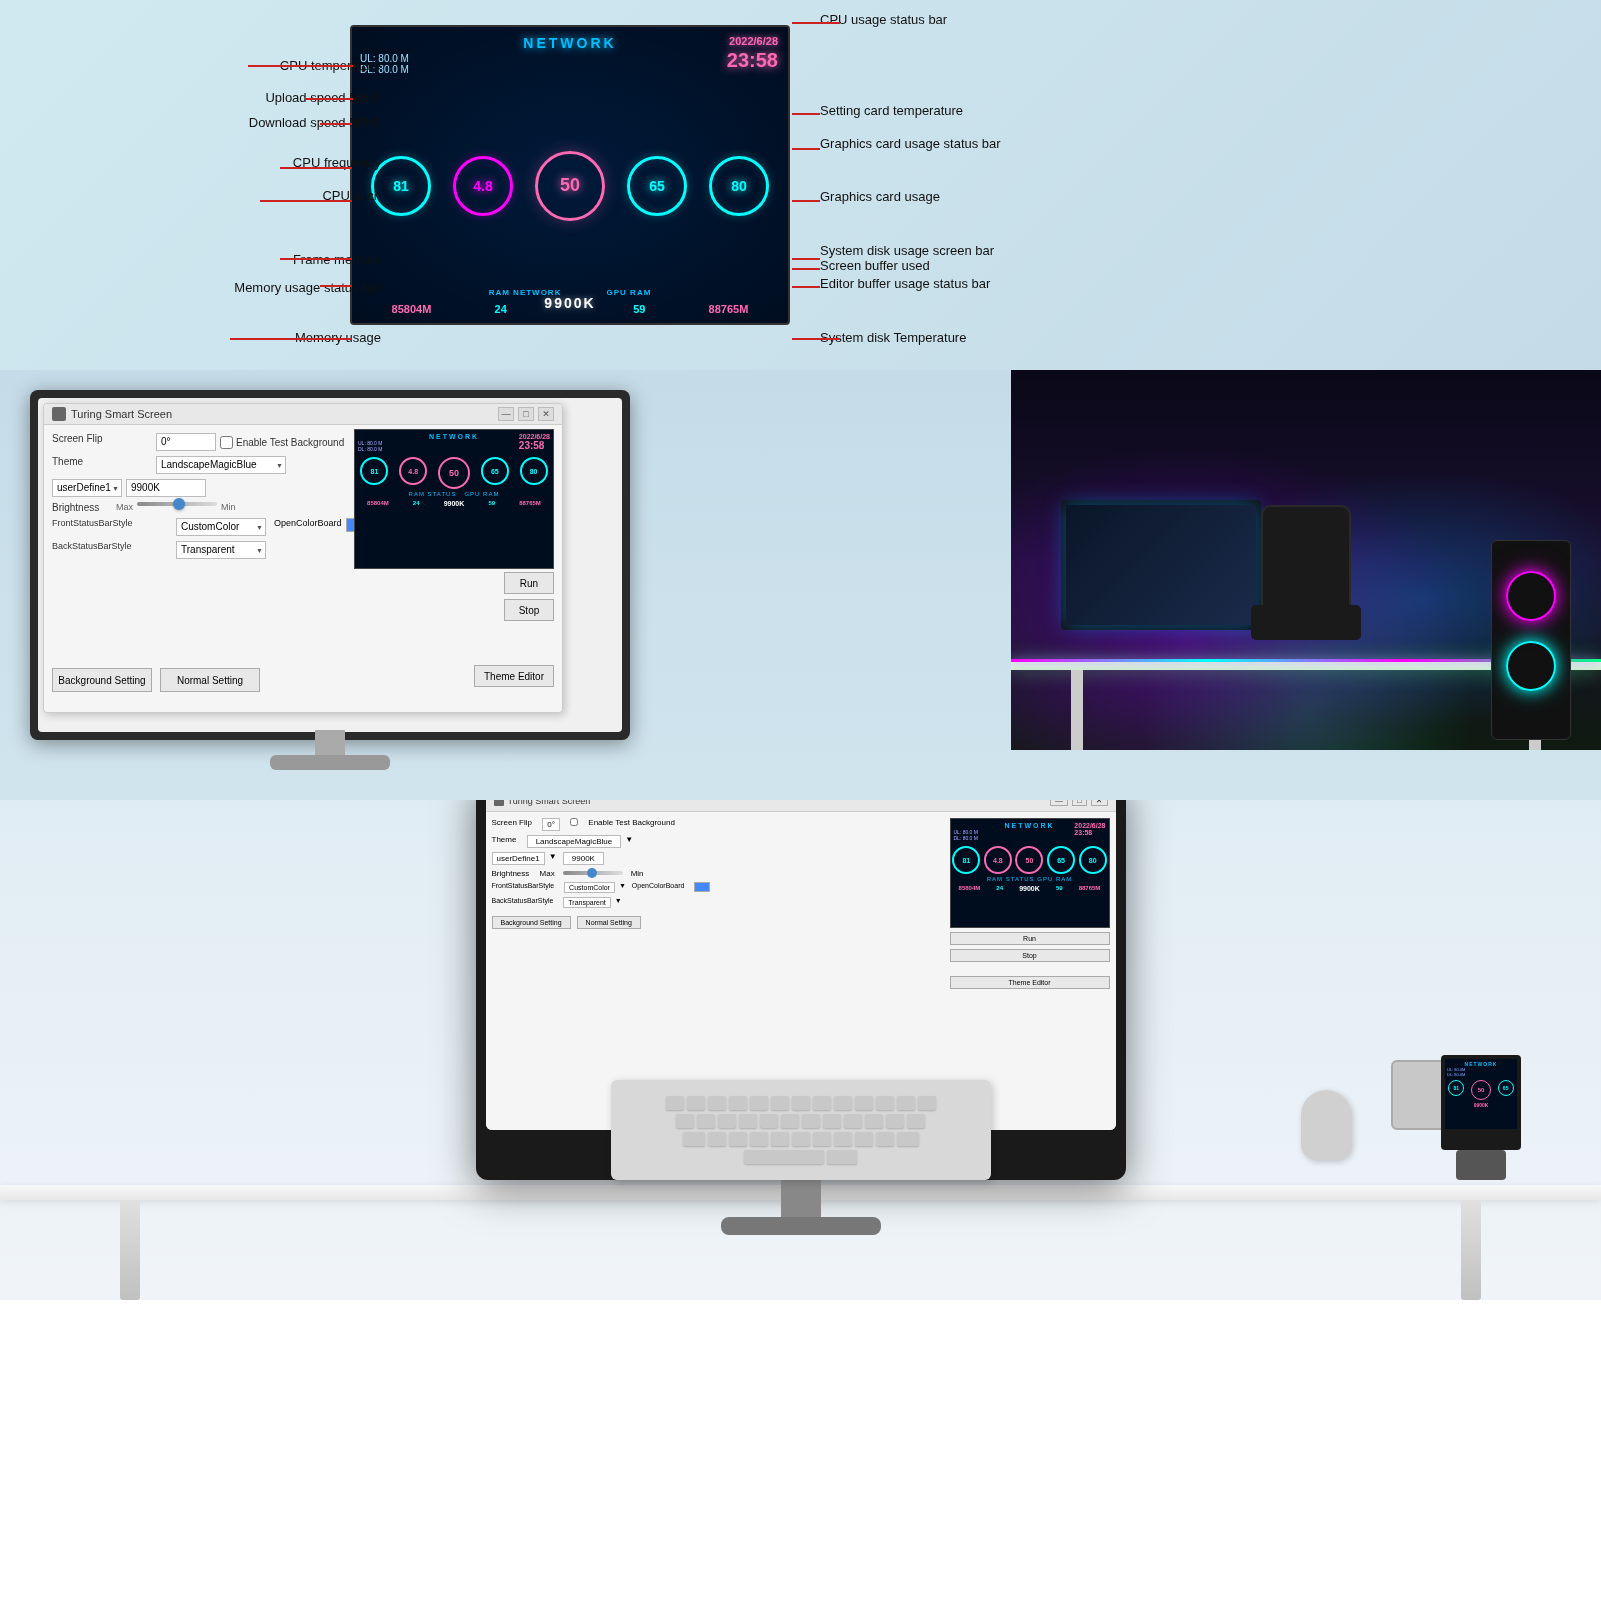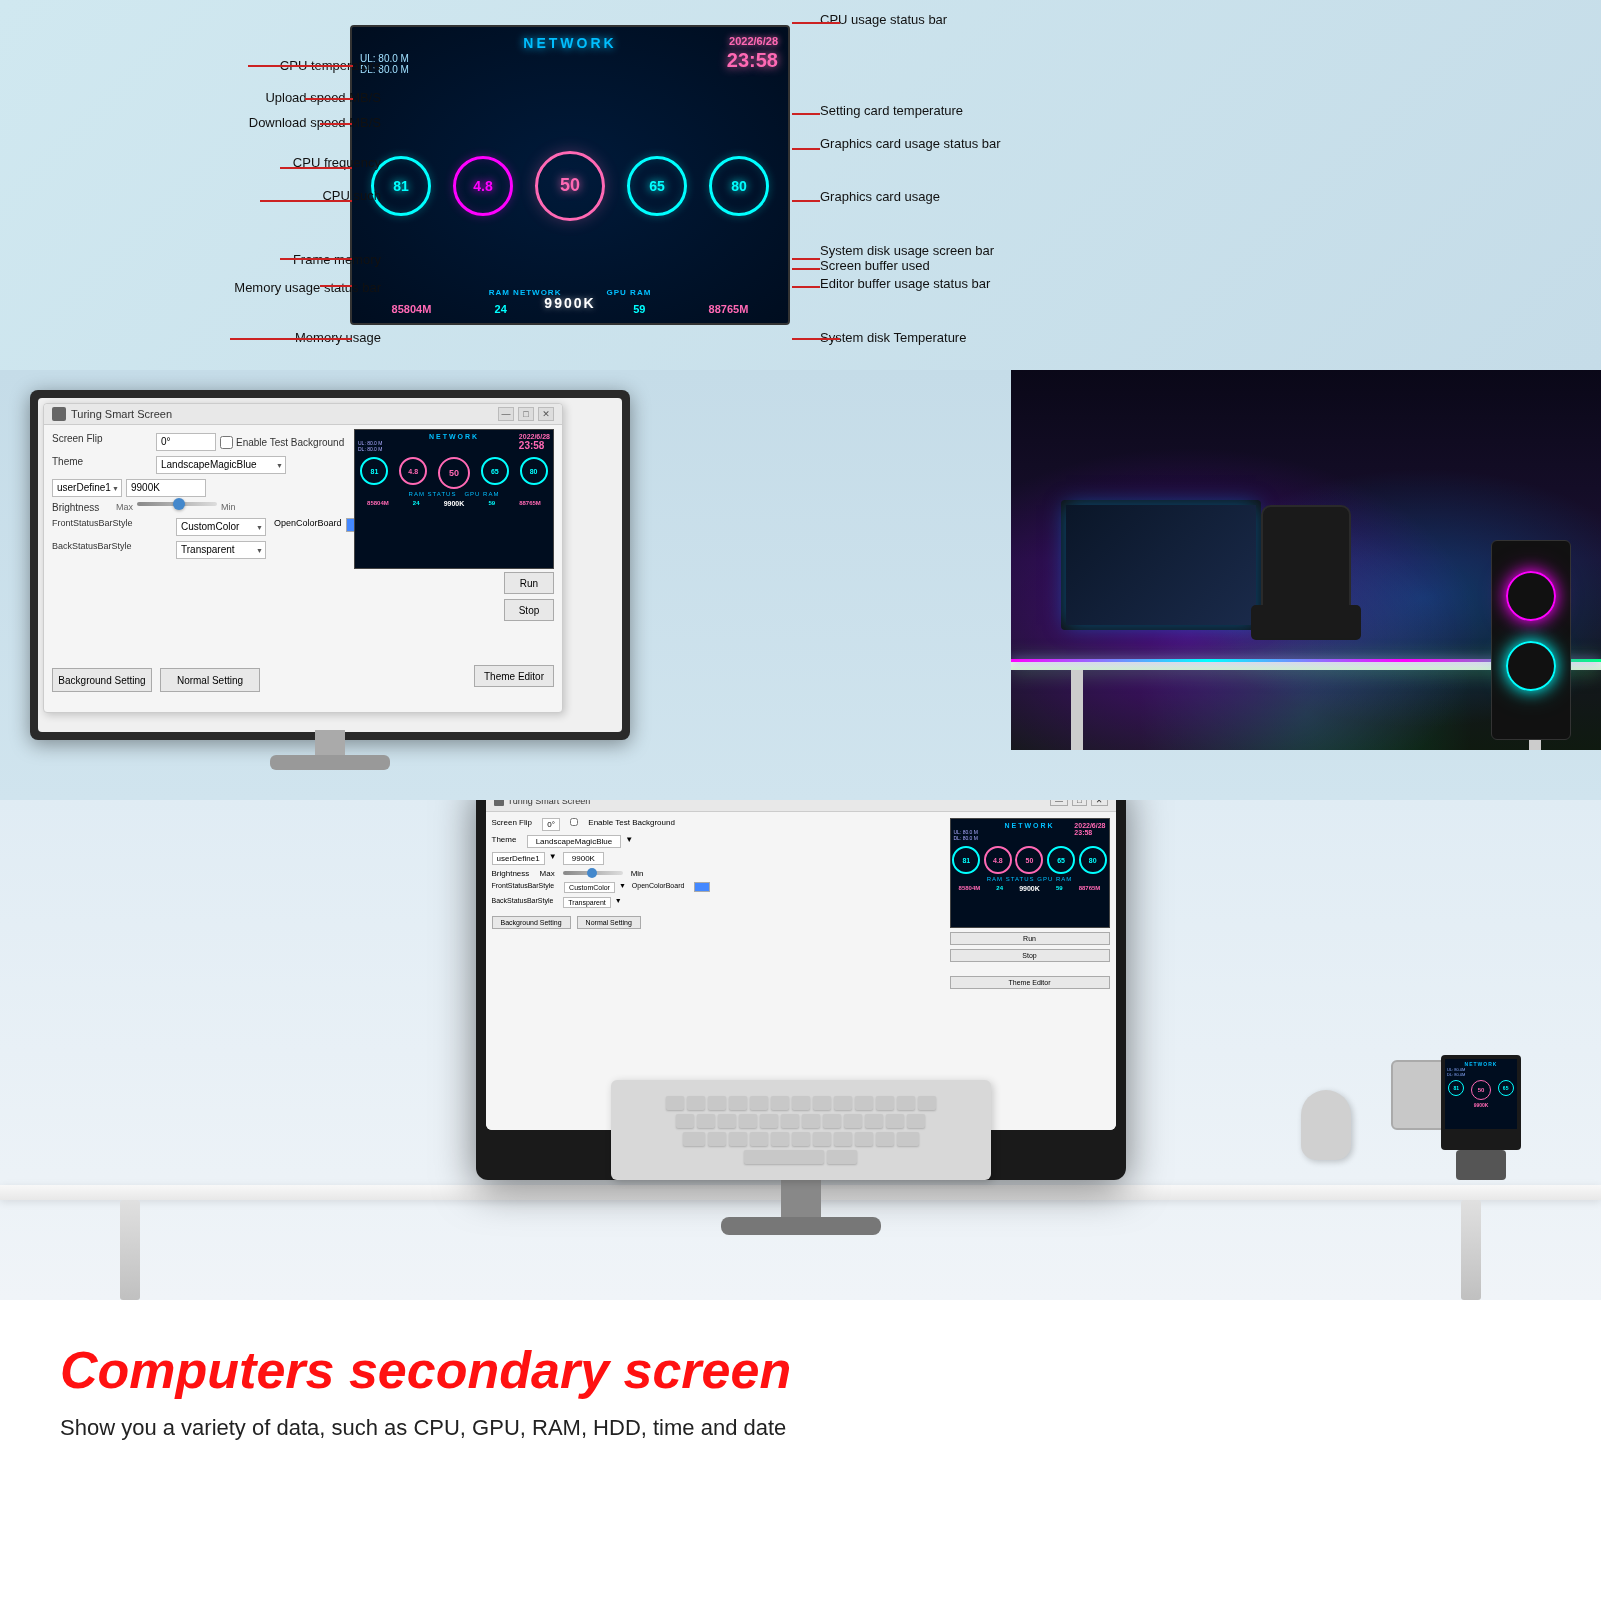--- a/index.html
+++ b/index.html
@@ -1292,17 +1292,13 @@
             <div style="width:20px;height:20px;border-radius:50%;border:1.5px solid #ff69b4;display:flex;align-items:center;justify-content:center;color:#ff69b4;font-size:6px;font-weight:bold;">50</div>
             <div style="width:16px;height:16px;border-radius:50%;border:1.5px solid #00ffff;display:flex;align-items:center;justify-content:center;color:#00ffff;font-size:5px;font-weight:bold;">65</div>
           </div>
           <div style="color:#ff69b4;font-size:5px;text-align:center;margin-top:2px;font-weight:bold;">9900K</div>
         </div>
       </div>
       <div style="width:50px;height:30px;background:#555;border-radius:4px;margin:0 auto;"></div>
     </div>
   </div>
 
-  <div class="bottom-text-area">
-    <div class="bottom-headline">Computers secondary screen</div>
-    <div class="bottom-subtext">Show you a variety of data, such as CPU, GPU, RAM, HDD, time and date</div>
-  </div>
 </div>
 
 </body></html>

